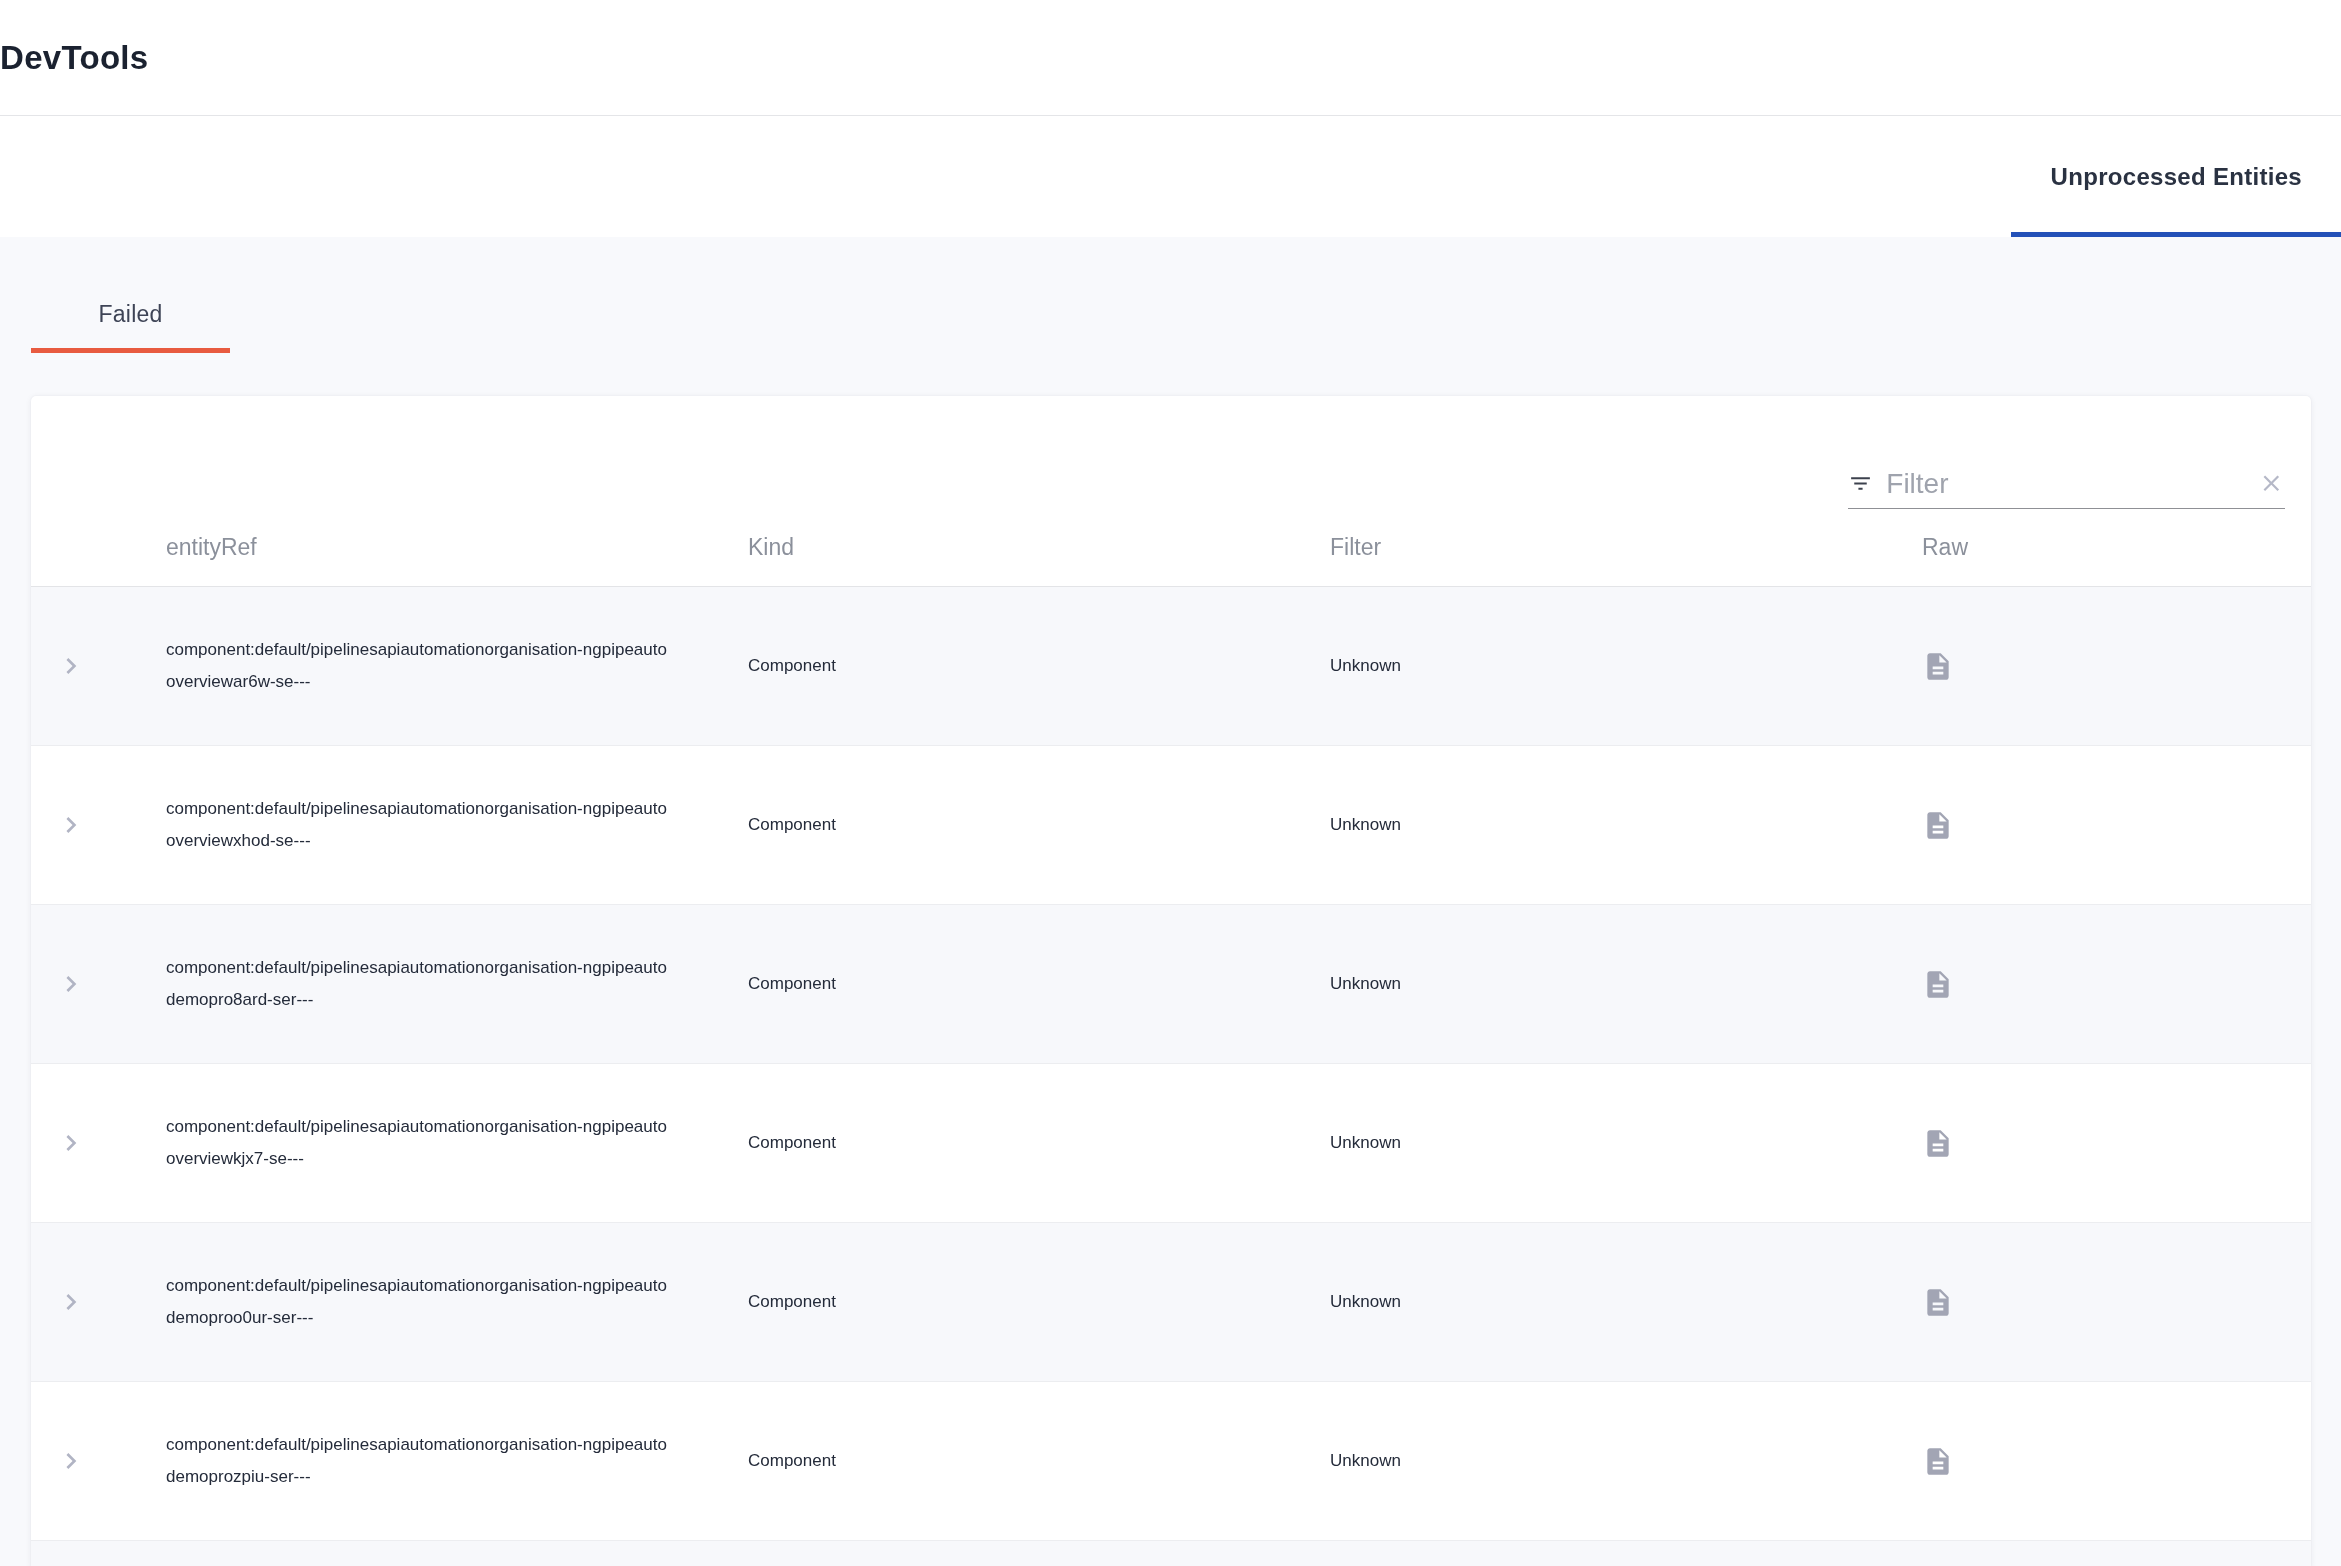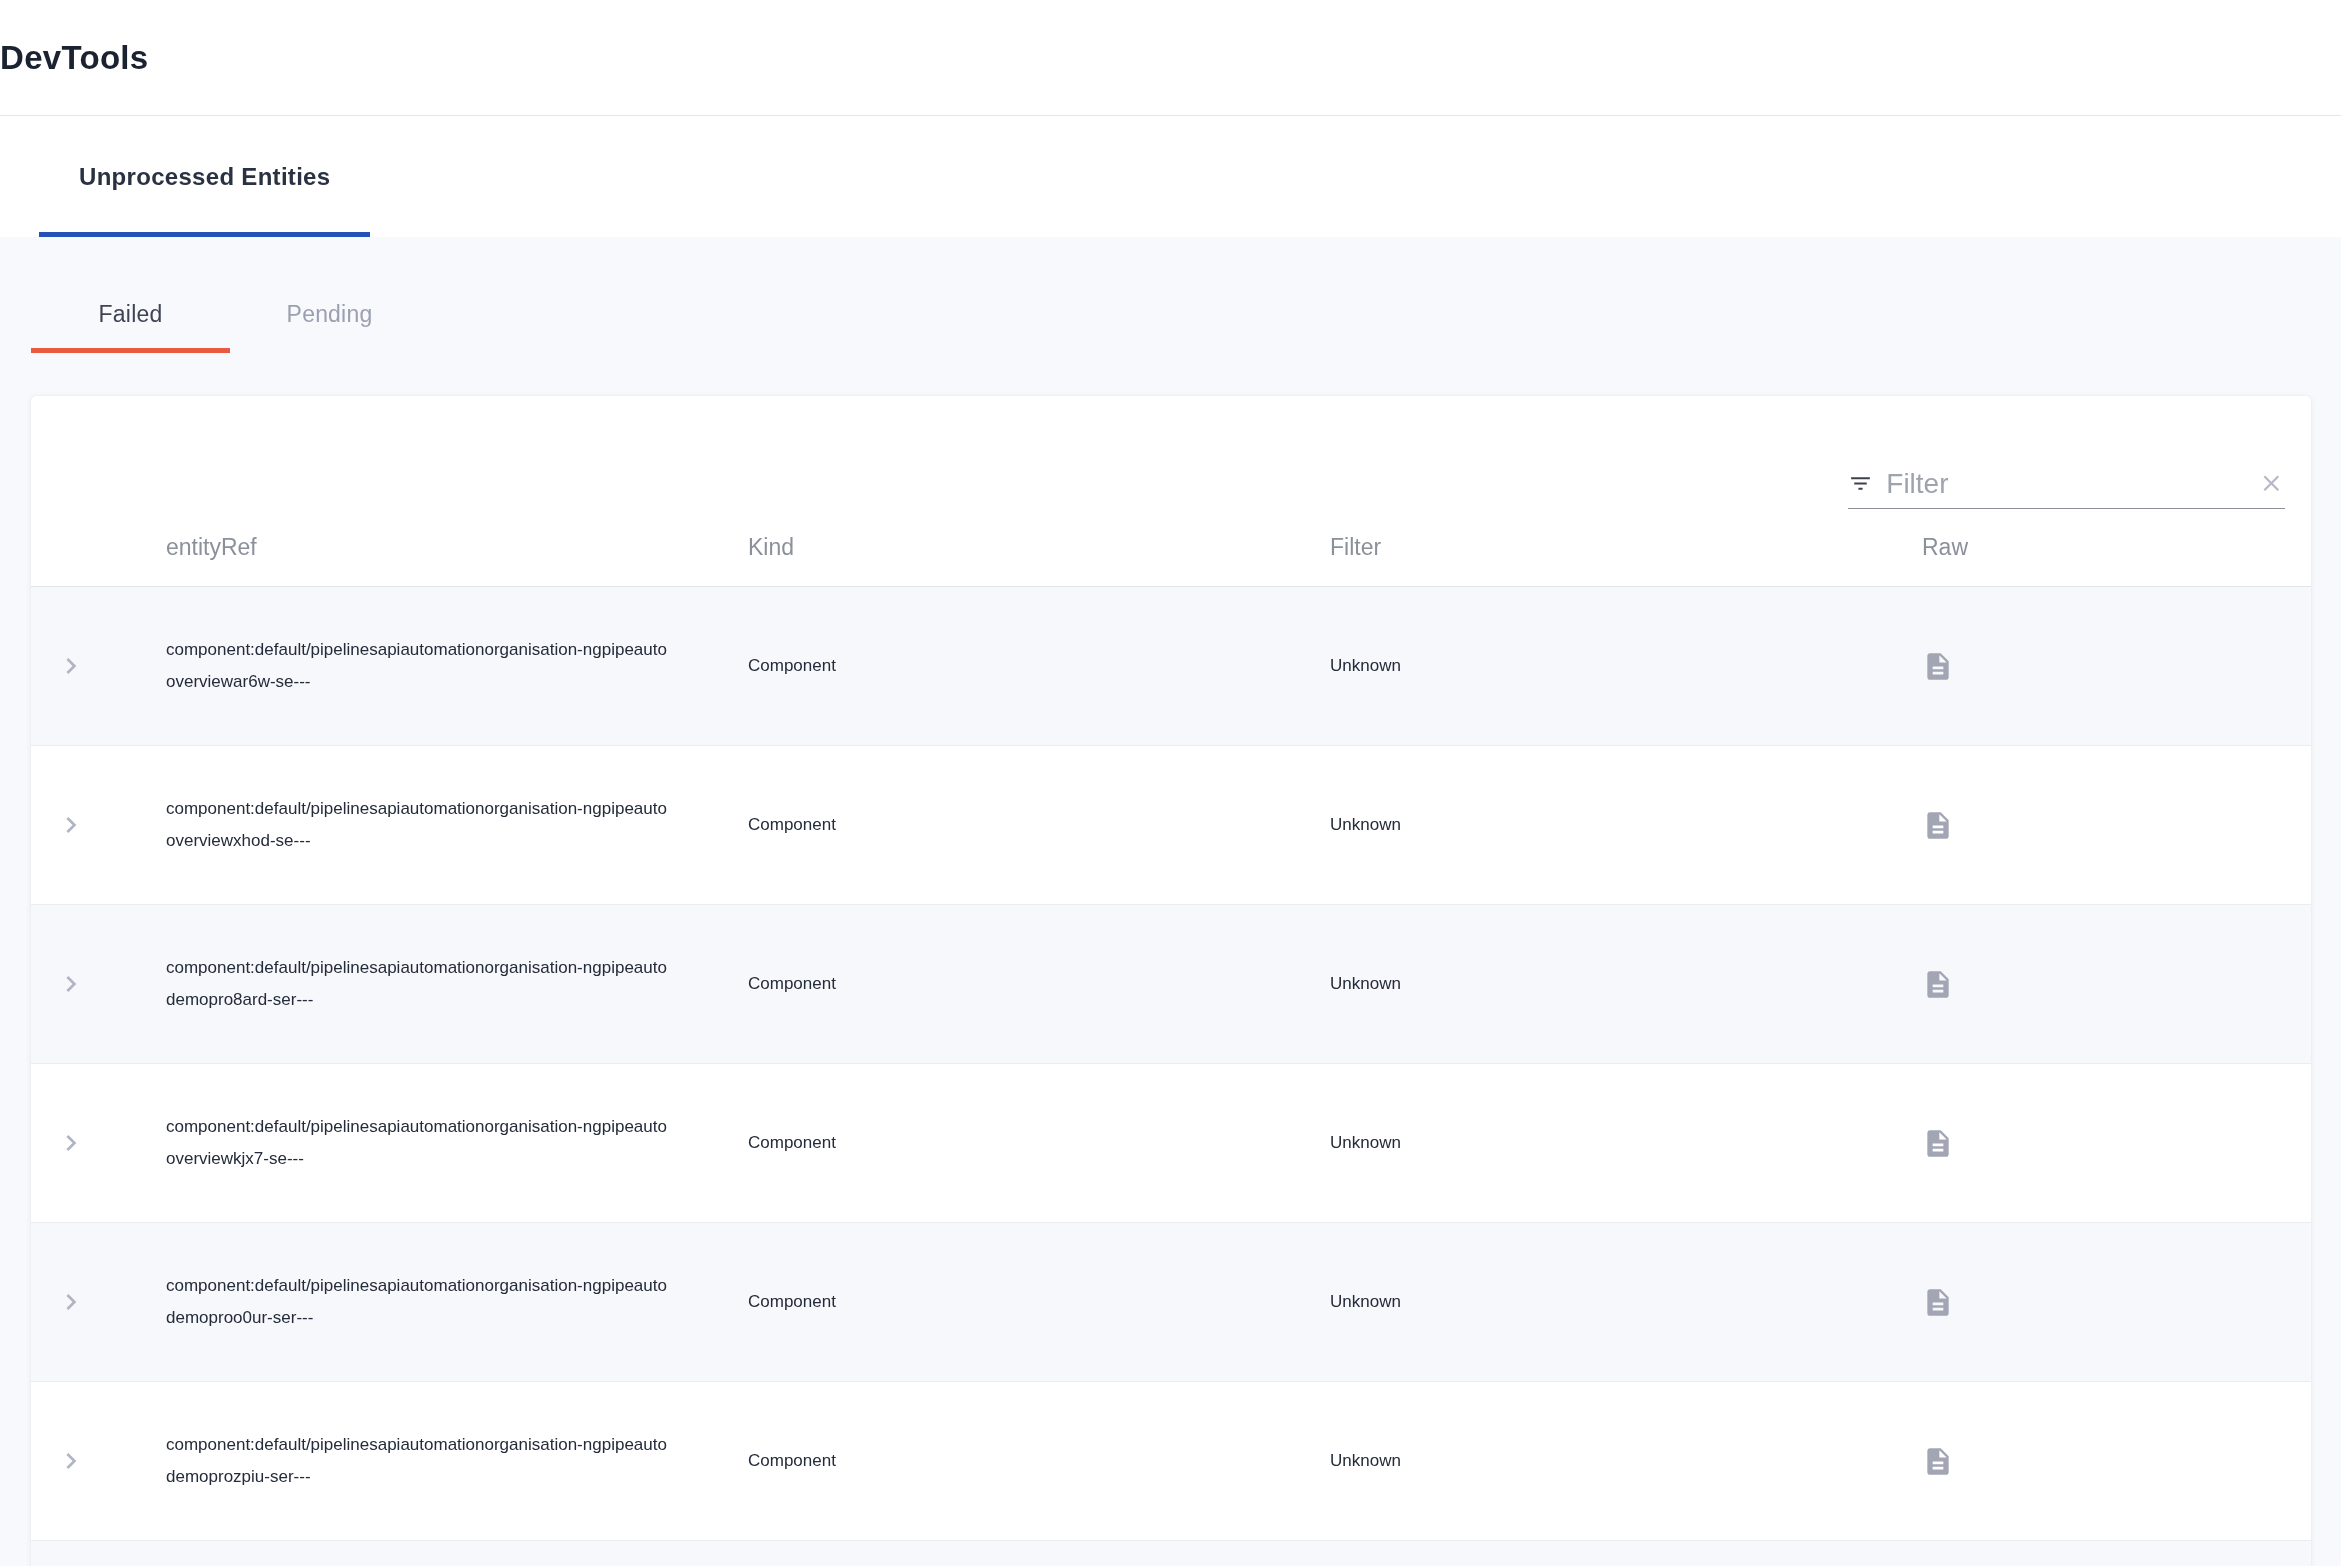--- a/index.html
+++ b/index.html
@@ -29,21 +29,22 @@
     letter-spacing:0.3px;
   }
 
   
   .primary-tabs {
     height:121px;
     flex:0 0 auto;
     background:#ffffff;
     display:flex;
     align-items:stretch;
-    padding-left:39px;
+    padding-left:31px;
+    justify-content:flex-end;
   }
   .primary-tab {
     position:relative;
     display:flex;
     align-items:center;
     justify-content:center;
     padding:0 40px;
     font-size:24px;
     font-weight:600;
     color:#2a3242;
@@ -211,23 +212,20 @@
   </div>
 </div>
 
 <div class="section">
 
   <div class="sub-tabs">
     <div class="sub-tab active">
       <span>Failed</span>
       <span class="indicator"></span>
     </div>
-    <div class="sub-tab inactive">
-      <span>Pending</span>
-    </div>
   </div>
 
   <div class="card">
 
     <div class="toolbar">
       <div class="filter-field">
         <svg width="25" height="25" viewBox="0 0 24 24" fill="#3c414d">
           <path d="M10 18h4v-2h-4v2zM3 6v2h18V6H3zm3 7h12v-2H6v2z"></path>
         </svg>
         <input class="filter-input" type="text" value="" placeholder="Filter" style="">

